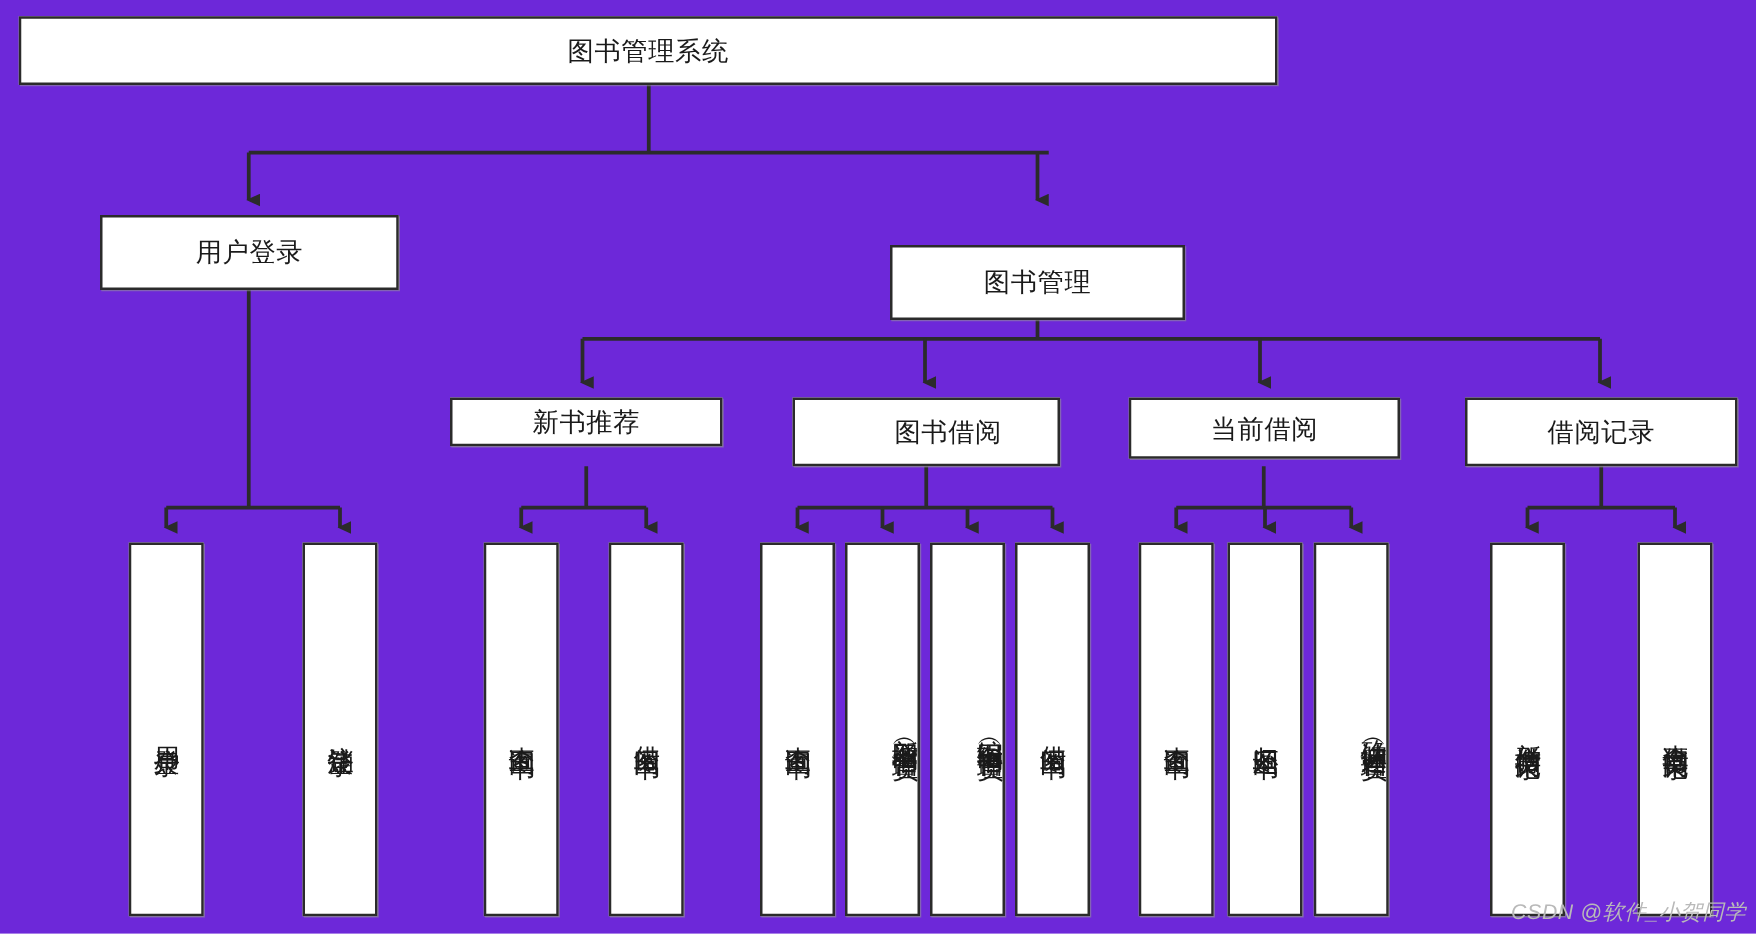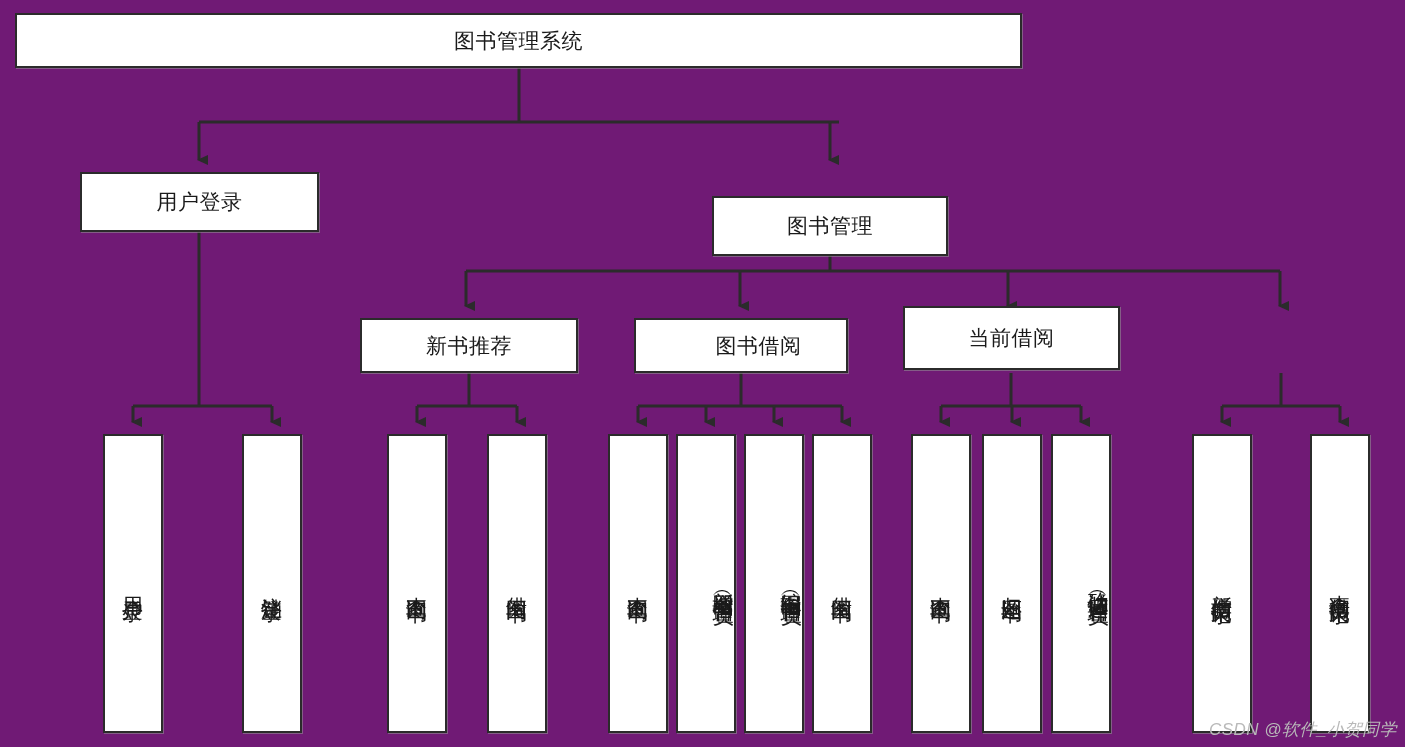--- a/index.html
+++ b/index.html
@@ -7,21 +7,21 @@
     padding: 0;
     background: #ffffff;
   }
   body {
     font-family: "Liberation Sans", "DejaVu Sans", sans-serif;
   }
   #canvas {
     position: relative;
     width: 1405px;
     height: 747px;
-    background: #701a75;
+    background: #6d28d9;
     overflow: hidden;
   }
   svg#wires {
     position: absolute;
     left: 0;
     top: 0;
     width: 1405px;
     height: 747px;
     pointer-events: none;
   }
@@ -125,28 +125,31 @@
     <span class="node-label">图书管理系统</span>
   </div>
 
   <div class="node h-node" id="n-l2-0" style="left: 80px; top: 172px; width: 239px; height: 60px;">
     <span class="node-label">用户登录</span>
   </div>
   <div class="node h-node" id="n-l2-1" style="left: 712px; top: 172px; width: 236px; height: 60px; margin-top: 24px;">
     <span class="node-label">图书管理</span>
   </div>
 
-  <div class="node h-node" id="n-l3-0" style="left: 360px; top: 318px; width: 218px; height: 55px;">
+  <div class="node h-node" id="n-l3-0" style="left: 360px; top: 318px; width: 218px; height: 39px;">
     <span class="node-label">新书推荐</span>
   </div>
   <div class="node h-node" id="n-l3-1" style="left: 634px; top: 318px; width: 214px; height: 55px; padding-left: 35px;">
     <span class="node-label">图书借阅</span>
   </div>
-  <div class="node h-node" id="n-l3-2" style="left: 903px; top: 306px; width: 217px; height: 64px;">
+  <div class="node h-node" id="n-l3-2" style="left: 903px; top: 318px; width: 217px; height: 49px;">
     <span class="node-label">当前借阅</span>
+  </div>
+  <div class="node h-node" id="n-l3-3" style="left: 1172px; top: 318px; width: 218px; height: 55px;">
+    <span class="node-label">借阅记录</span>
   </div>
 
   <div class="node v-node" id="n-leaf-0" style="left: 103px; top: 434px; width: 60px; height: 299px;">
     <span class="node-label">用户登录</span>
   </div>
   <div class="node v-node" id="n-leaf-1" style="left: 242px; top: 434px; width: 60px; height: 299px;">
     <span class="node-label">注销登录</span>
   </div>
   <div class="node v-node" id="n-leaf-2" style="left: 387px; top: 434px; width: 60px; height: 299px;">
     <span class="node-label">查询图书</span>

